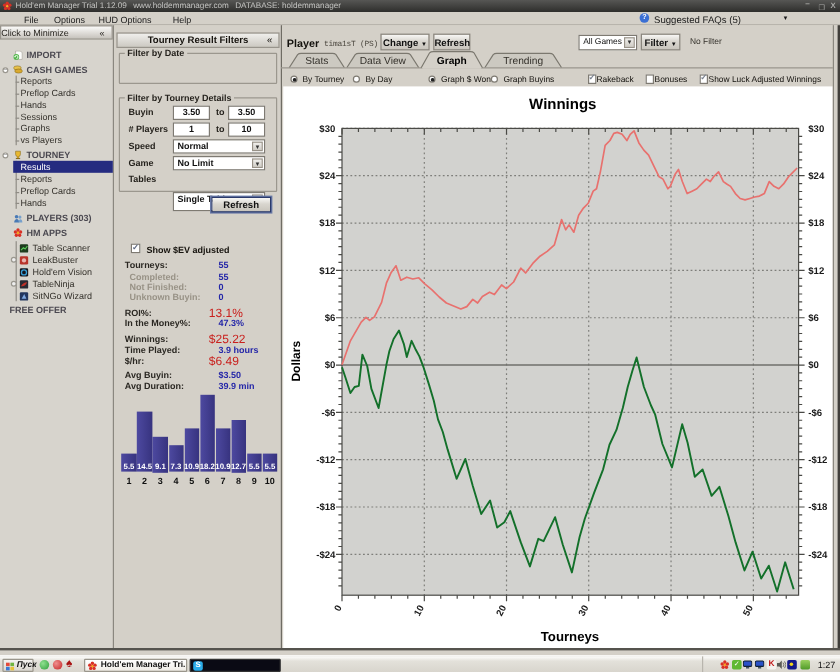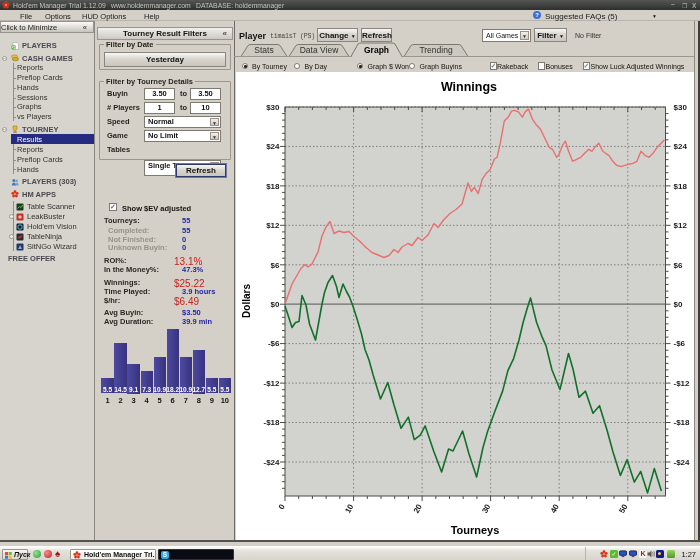--- a/index.html
+++ b/index.html
@@ -72,21 +72,21 @@
     <div style="position:absolute;left:0;top:0;width:94px;height:12px;background:linear-gradient(#fbfaf9,#c6c3bc);border:1px solid #98948c;font-size:7.5px;color:#221f1a;text-align:left;line-height:11px">Click to Minimize<span style="position:absolute;right:6px;top:0">«</span></div>
     <div style="position:absolute;left:13px;top:42px;width:1px;height:58px;background:#8f8c85"></div>
       <div style="position:absolute;left:13px;top:113px;width:1px;height:40px;background:#8f8c85"></div>
       <div style="position:absolute;left:13px;top:180px;width:1px;height:50px;background:#8f8c85"></div>
       <svg class="ticon" style="top:20.8px" width="8" height="8" viewBox="0 0 8 8">
         <path d="M2 0.5h4l1.5 1.5v5.5h-5.5z" fill="#fdfdfb" stroke="#9a978f" stroke-width="0.5"></path>
         <circle cx="2.6" cy="5.4" r="2.4" fill="#52b84a"></circle>
         <path d="M1.4 5.6a1.3 1.3 0 1 1 1.3 1.2" stroke="#fff" stroke-width="0.7" fill="none"></path>
         <path d="M1.1 4.7l.3 1.3 1-.7z" fill="#fff"></path>
       </svg>
-      <div class="th" style="top:20.3px">PLAYERS</div>
+      <div class="th" style="top:20.3px">IMPORT</div>
       <div class="tg" style="top:34.6px">–</div>
       <svg class="ticon" style="top:33.1px" width="8" height="8" viewBox="0 0 8 8">
         <ellipse cx="3.5" cy="2.6" rx="3.2" ry="1.7" fill="#e8c24a" stroke="#8a6d1f" stroke-width="0.5"></ellipse>
         <ellipse cx="4.5" cy="5.2" rx="3.2" ry="1.7" fill="#d9a92f" stroke="#8a6d1f" stroke-width="0.5"></ellipse>
       </svg>
       <div class="th" style="top:32.6px">CASH GAMES</div>
       <div class="tdash" style="top:46.9px"></div>
       <div class="ts" style="top:42.4px">Reports</div>
       <div class="tdash" style="top:56.8px"></div>
       <div class="ts" style="top:52.3px">Preflop Cards</div>
@@ -156,21 +156,20 @@
         <path d="M2 6l2.2-4 1.8 4z" fill="#7fa8e0"></path>
       </svg>
       <div class="ts" style="left:27px;top:221.1px">SitNGo Wizard</div>
       <div class="th" style="top:233.0px;left:8px">FREE OFFER</div>
   </div>
 
   <div id="midpanel">
     <div style="position:absolute;left:1px;top:6px;width:136px;height:13px;background:linear-gradient(#f0efec,#ccc9c2);border:1px solid #98948c;font-size:8px;font-weight:bold;color:#16130e;text-align:center;line-height:12px">Tourney Result Filters<span style="position:absolute;right:5px;top:0;font-weight:normal">«</span></div>
     <div class="gbox" style="top:23px;width:132px;height:26px">
       <div class="glab">Filter by Date</div>
-      <div class="btn" style="left:4px;top:7px;width:122px;height:15px;line-height:14px">Yesterday</div>
     </div>
     <div class="gbox" style="top:60px;width:132px;height:79px">
       <div class="glab">Filter by Tourney Details</div>
       <div class="flab" style="top:7px">Buyin</div>
       <div class="inp" style="left:44px;top:5.5px;width:31px;height:12px">3.50</div>
       <div class="flab" style="left:80px;top:7px">to</div>
       <div class="inp" style="left:90px;top:5.5px;width:31px;height:12px">3.50</div>
       <div class="flab" style="top:21px"># Players</div>
       <div class="inp" style="left:44px;top:19.5px;width:31px;height:12px">1</div>
       <div class="flab" style="left:80px;top:21px">to</div>

